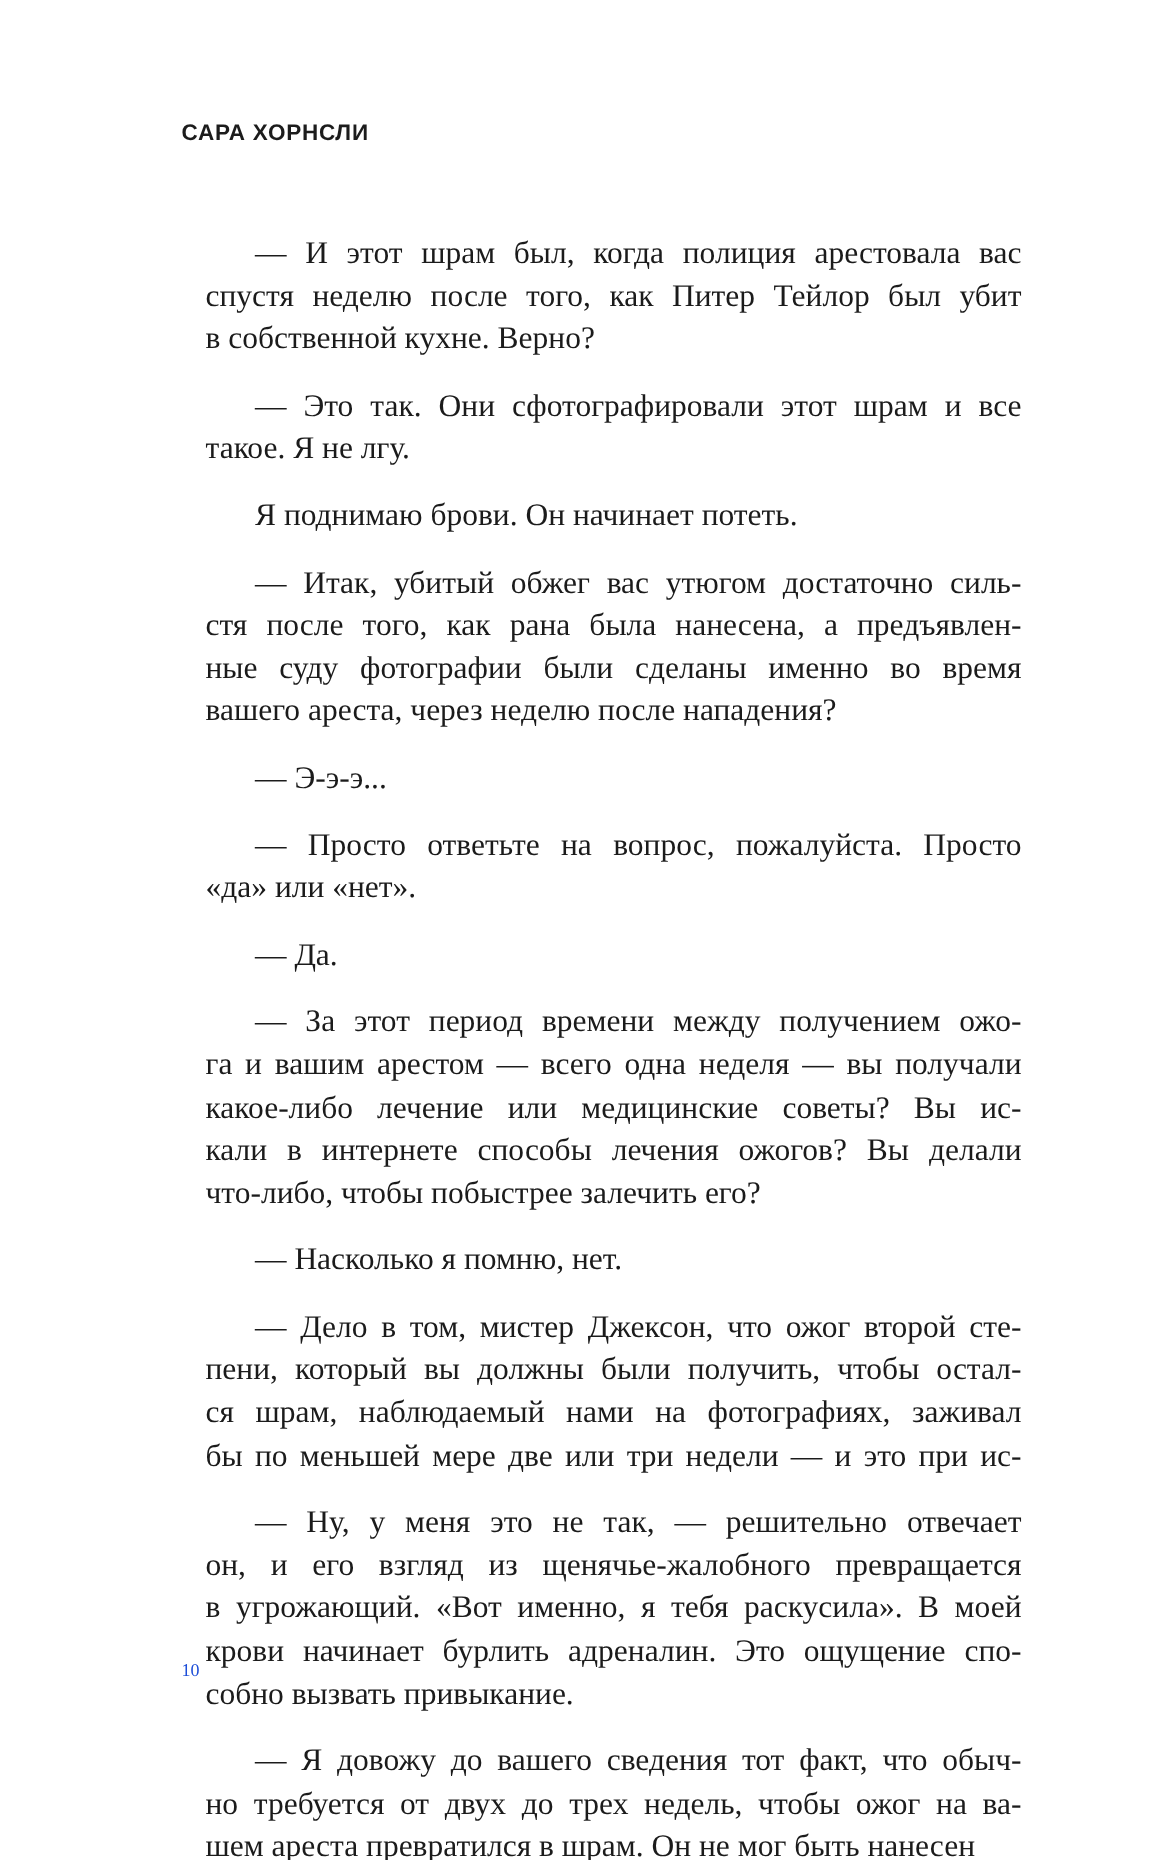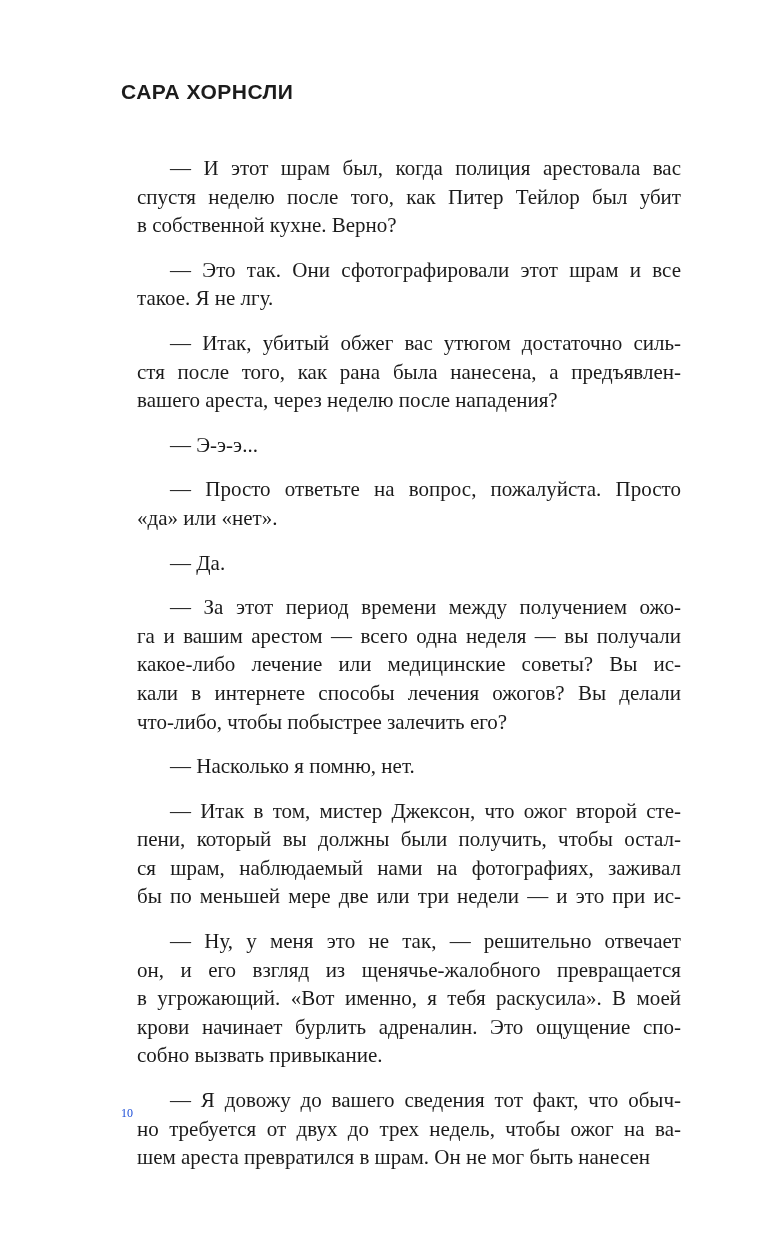--- a/index.html
+++ b/index.html
@@ -11,21 +11,21 @@
     background: #ffffff;
     overflow: hidden;
   }
 
   .running-header {
     position: absolute;
     left: 121px;
     top: 80px;
     font-family: "Liberation Sans", sans-serif;
     font-weight: 700;
-    font-size: 21px;
+    font-size: 15px;
     letter-spacing: 0.5px;
     color: #1c1c1c;
   }
 
   .body-text {
     position: absolute;
     left: 121px;
     top: 138px;
     width: 576px;
     font-family: "Liberation Serif", "DejaVu Serif", serif;
@@ -67,22 +67,26 @@
       <div class="para">
         <div class="line first j">— И этот шрам был, когда полиция арестовала вас</div>
         <div class="line j">спустя неделю после того, как Питер Тейлор был убит</div>
         <div class="line">в собственной кухне. Верно?</div>
       </div>
       <div class="para">
         <div class="line first j">— Это так. Они сфотографировали этот шрам и все</div>
         <div class="line">такое. Я не лгу.</div>
       </div>
       <div class="para">
+        <div class="line first">Я поднимаю брови. Он начинает потеть.</div>
+      </div>
+      <div class="para">
         <div class="line first j">— Итак, убитый обжег вас утюгом достаточно силь-</div>
         <div class="line j">стя после того, как рана была нанесена, а предъявлен-</div>
+        <div class="line j">ные суду фотографии были сделаны именно во время</div>
         <div class="line">вашего ареста, через неделю после нападения?</div>
       </div>
       <div class="para">
         <div class="line first">— Э-э-э...</div>
       </div>
       <div class="para">
         <div class="line first j">— Просто ответьте на вопрос, пожалуйста. Просто</div>
         <div class="line">«да» или «нет».</div>
       </div>
       <div class="para">
@@ -92,21 +96,21 @@
         <div class="line first j">— За этот период времени между получением ожо-</div>
         <div class="line j">га и вашим арестом — всего одна неделя — вы получали</div>
         <div class="line j">какое-либо лечение или медицинские советы? Вы ис-</div>
         <div class="line j">кали в интернете способы лечения ожогов? Вы делали</div>
         <div class="line">что-либо, чтобы побыстрее залечить его?</div>
       </div>
       <div class="para">
         <div class="line first">— Насколько я помню, нет.</div>
       </div>
       <div class="para">
-        <div class="line first j">— Итак в том, мистер Джексон, что ожог второй сте-</div>
+        <div class="line first j">— Дело в том, мистер Джексон, что ожог второй сте-</div>
         <div class="line j">пени, который вы должны были получить, чтобы остал-</div>
         <div class="line j">ся шрам, наблюдаемый нами на фотографиях, заживал</div>
         <div class="line j">бы по меньшей мере две или три недели — и это при ис-</div>
       </div>
       <div class="para">
         <div class="line first j">— Ну, у меня это не так, — решительно отвечает</div>
         <div class="line j">он, и его взгляд из щенячье-жалобного превращается</div>
         <div class="line j">в угрожающий. «Вот именно, я тебя раскусила». В моей</div>
         <div class="line j">крови начинает бурлить адреналин. Это ощущение спо-</div>
         <div class="line">собно вызвать привыкание.</div>

